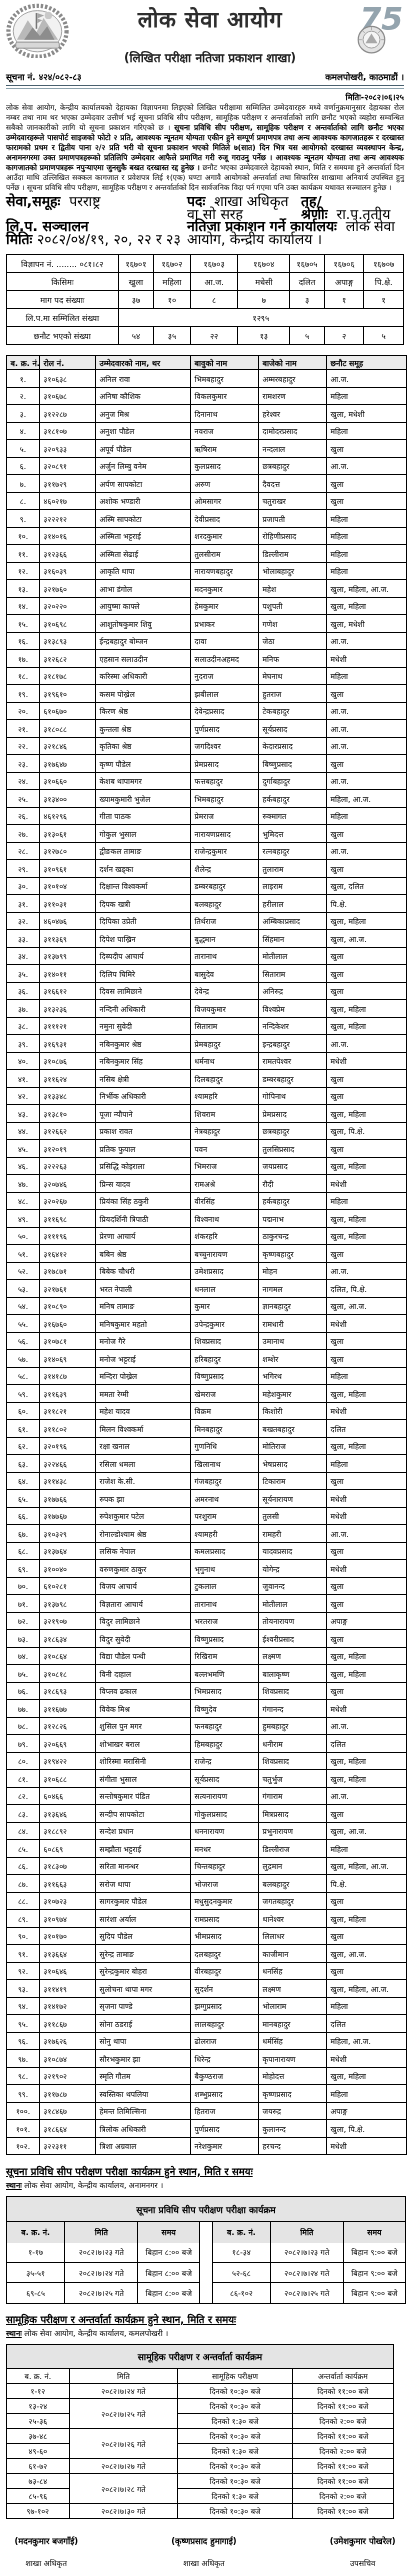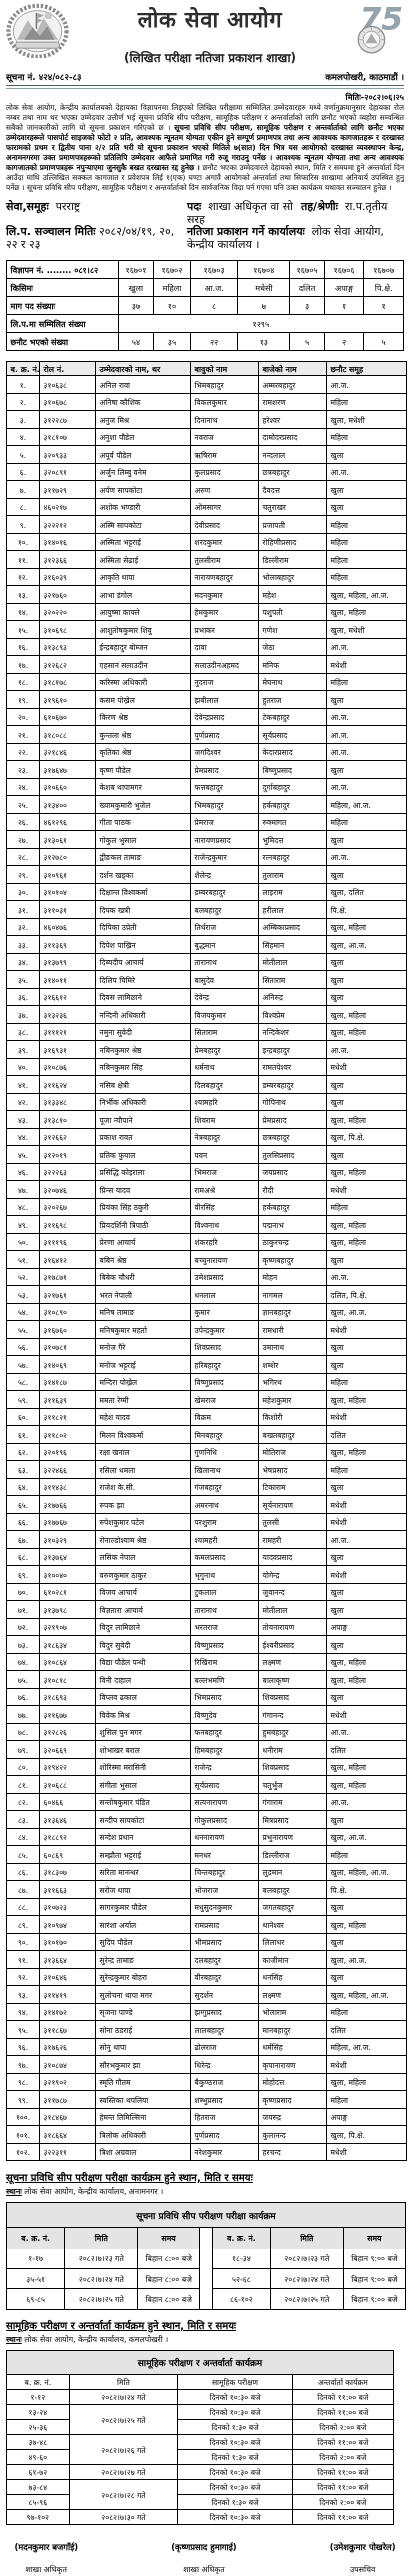--- a/index.html
+++ b/index.html
@@ -13,33 +13,33 @@
   .title{font-size:22px;font-weight:bold;color:#2e2e2e;letter-spacing:0.6px;margin-top:1px;}
   .subtitle{font-size:12px;font-weight:bold;color:#222;margin-top:15.7px;}
   .notice-row{display:flex;justify-content:space-between;
               font-size:8.7px;font-weight:bold;margin-top:4.8px;}
   .double-rule{margin-top:2.4px;height:1.8px;border-top:1.8px solid #49606e;border-bottom:1.8px solid #8aa0ab;}
   .date-line{text-align:right;font-size:8.1px;font-weight:bold;margin-top:1.8px;}
   
   .intro{font-size:7.4px;line-height:10px;text-align:justify;margin-top:1.2px;}
   .intro b{font-weight:bold;}
   
-  .meta{font-size:11px;margin-top:8px;line-height:12.7px;}
+  .meta{font-size:14px;margin-top:2px;line-height:12.7px;}
   .meta-row{display:flex;}
   .meta-row .c1{flex:0 0 181px;}
   .meta-row .c2{flex:1;}
   .meta-row .c3{flex:0 0 103px;}
   .meta b{font-weight:bold;}
   
   table{border-collapse:collapse;}
   td{border:0.9px solid #000;font-size:7.8px;padding:0.6px 3.6px;box-sizing:border-box;}
   
   .ad-table{width:398px;margin-top:8.4px;border:1.2px solid #000;}
   .ad-table td{height:18px;text-align:center;font-size:8.1px;}
-  .ad-table td.lbl{text-align:left;font-weight:bold;}
+  .ad-table td.lbl{text-align:center;font-weight:normal;}
   
   .cand-table{width:398px;margin-top:9.7px;border:1.2px solid #000;table-layout:fixed;}
   .cand-table thead td{background:#ebebeb;font-weight:bold;height:14.5px;white-space:nowrap;}
   .cand-table tbody td{height:17.5px;white-space:nowrap;overflow:hidden;font-size:7.5px;}
   .cand-table tbody td:first-child{text-align:center;}
   
   .sec-head{font-size:10px;font-weight:bold;text-decoration:underline;margin-top:8.4px;}
   .venue{font-size:7.8px;margin-top:2.4px;}
   .venue .vl{font-weight:bold;text-decoration:underline;}
   

